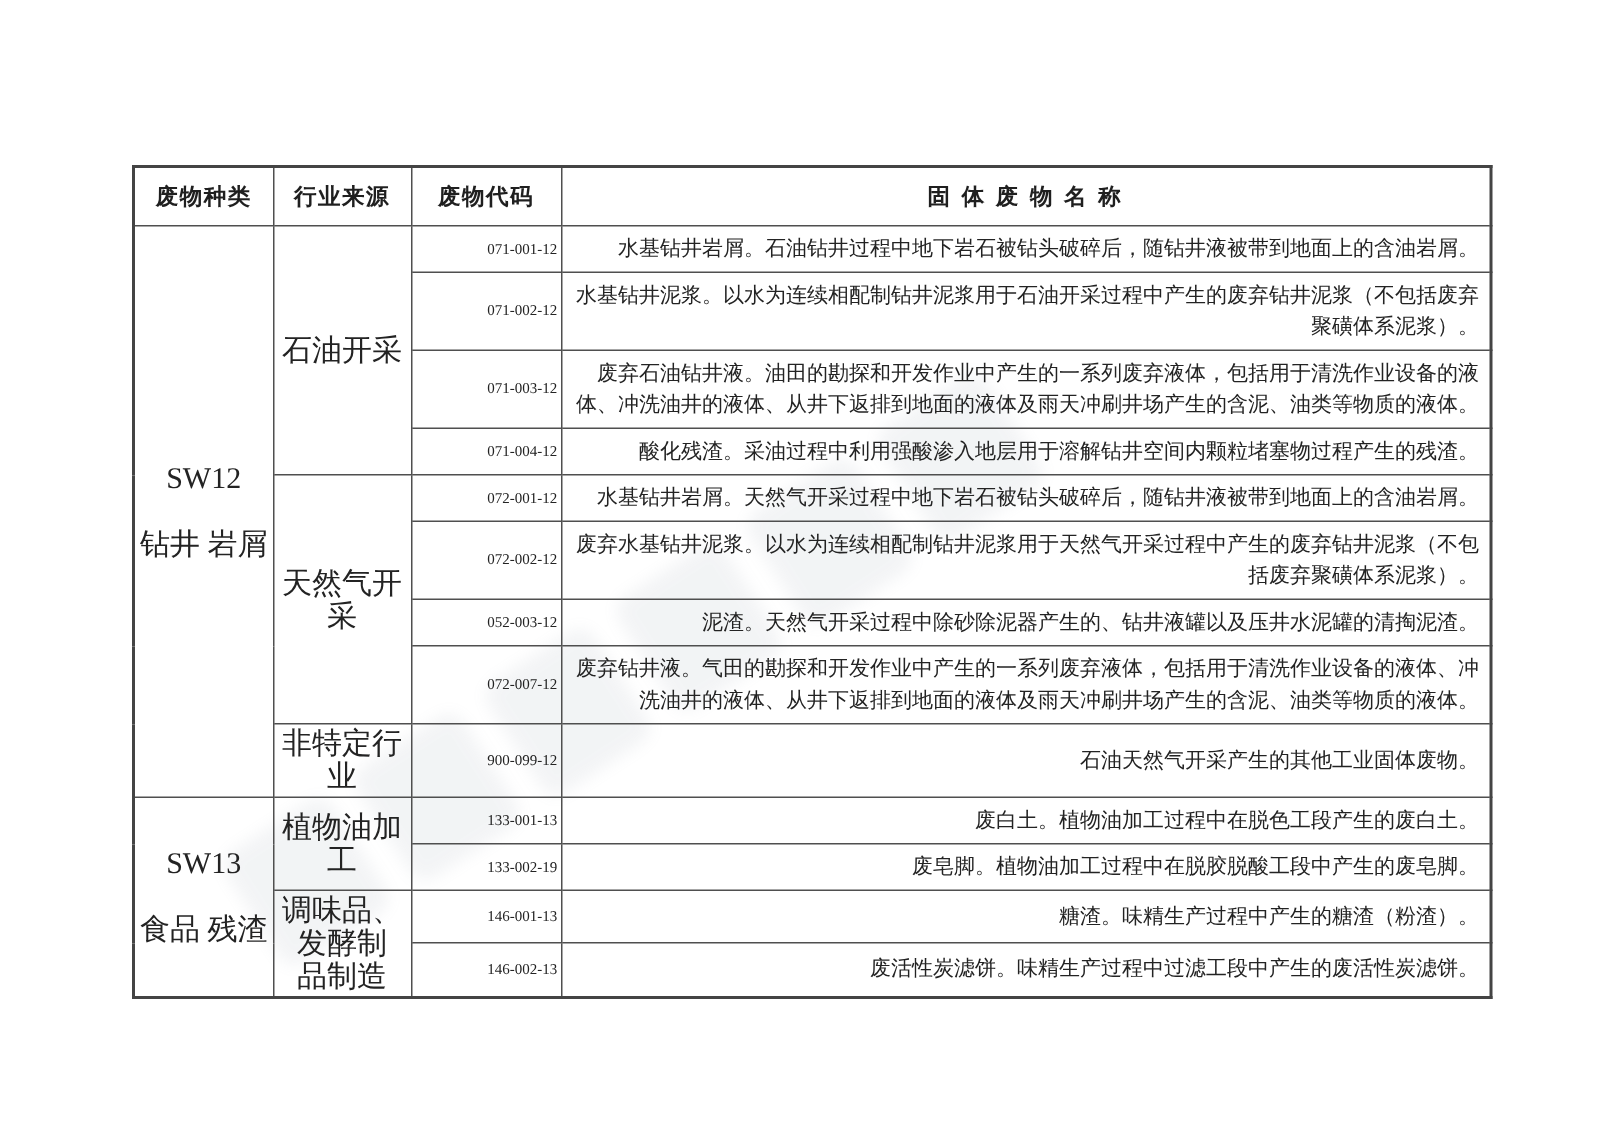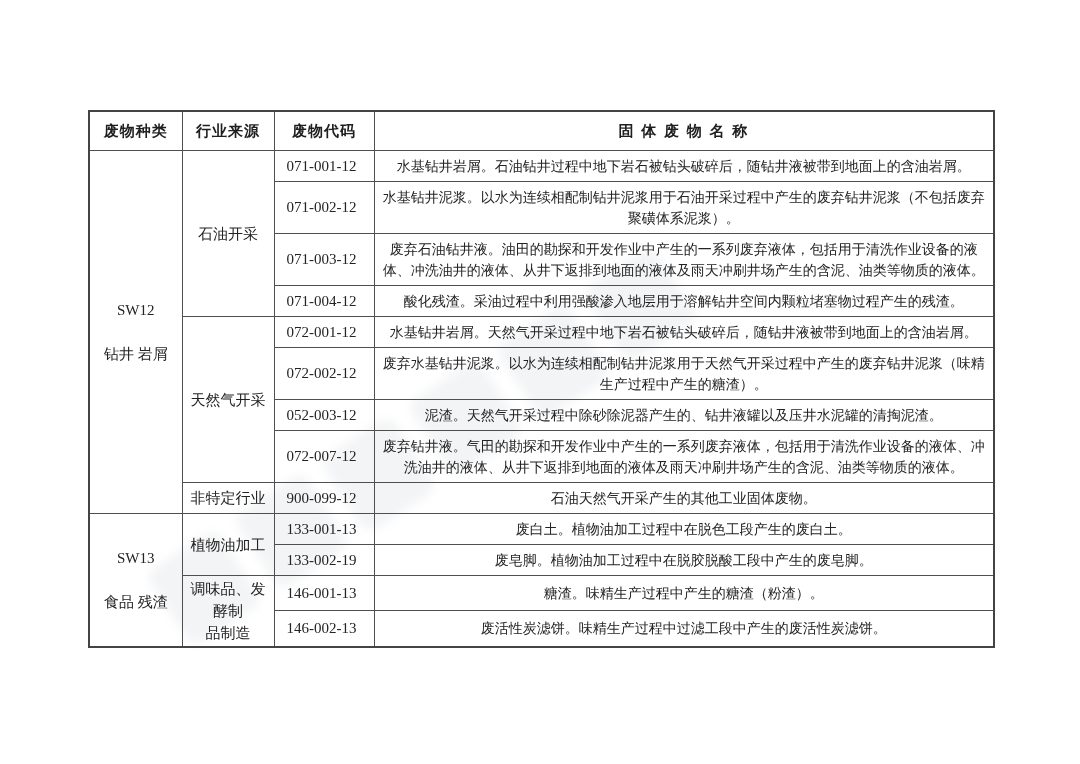--- a/index.html
+++ b/index.html
@@ -51,40 +51,40 @@
     font-weight: bold;
     font-size: 15px;
     height: 36px;
     text-align: center;
     letter-spacing: 1px;
     color: #1f1f1f;
   }
   th.spread { letter-spacing: 2px; }
   td.cat-cell, td.ind-cell {
     text-align: center;
-    font-size: 15px;
+    font-size: 20px;
     line-height: 22px;
     padding: 2px;
     white-space: pre-line;
     color: #232323;
   }
   td.cat-cell .cat-id { display: block; }
   td.cat-cell .cat-name { display: block; }
   td.code-cell {
-    text-align: left;
-    font-size: 15px;
+    text-align: right;
+    font-size: 10px;
     white-space: nowrap;
-    padding: 4px 12px;
+    padding: 4px 2px;
     color: #232323;
   }
   td.desc-cell {
     font-size: 14px;
     line-height: 21px;
     padding: 4.5px 7px;
-    text-align: center;
+    text-align: right;
     color: #232323;
   }
   .footer {
     position: absolute;
     left: 0;
     top: 660px;
     width: 100%;
     text-align: center;
     font-size: 16px;
     color: #3a3a3a;
@@ -138,21 +138,21 @@
         <td class="code-cell">071-004-12</td>
         <td class="desc-cell">酸化残渣。采油过程中利用强酸渗入地层用于溶解钻井空间内颗粒堵塞物过程产生的残渣。</td>
       </tr>
       <tr>
         <td class="ind-cell" rowspan="4">天然气开采</td>
         <td class="code-cell">072-001-12</td>
         <td class="desc-cell">水基钻井岩屑。天然气开采过程中地下岩石被钻头破碎后，随钻井液被带到地面上的含油岩屑。</td>
       </tr>
       <tr>
         <td class="code-cell">072-002-12</td>
-        <td class="desc-cell">废弃水基钻井泥浆。以水为连续相配制钻井泥浆用于天然气开采过程中产生的废弃钻井泥浆（味精生产过程中产生的糖渣）。</td>
+        <td class="desc-cell">废弃水基钻井泥浆。以水为连续相配制钻井泥浆用于天然气开采过程中产生的废弃钻井泥浆（不包括废弃聚磺体系泥浆）。</td>
       </tr>
       <tr>
         <td class="code-cell">052-003-12</td>
         <td class="desc-cell">泥渣。天然气开采过程中除砂除泥器产生的、钻井液罐以及压井水泥罐的清掏泥渣。</td>
       </tr>
       <tr>
         <td class="code-cell">072-007-12</td>
         <td class="desc-cell">废弃钻井液。气田的勘探和开发作业中产生的一系列废弃液体，包括用于清洗作业设备的液体、冲洗油井的液体、从井下返排到地面的液体及雨天冲刷井场产生的含泥、油类等物质的液体。</td>
       </tr>
       <tr>

